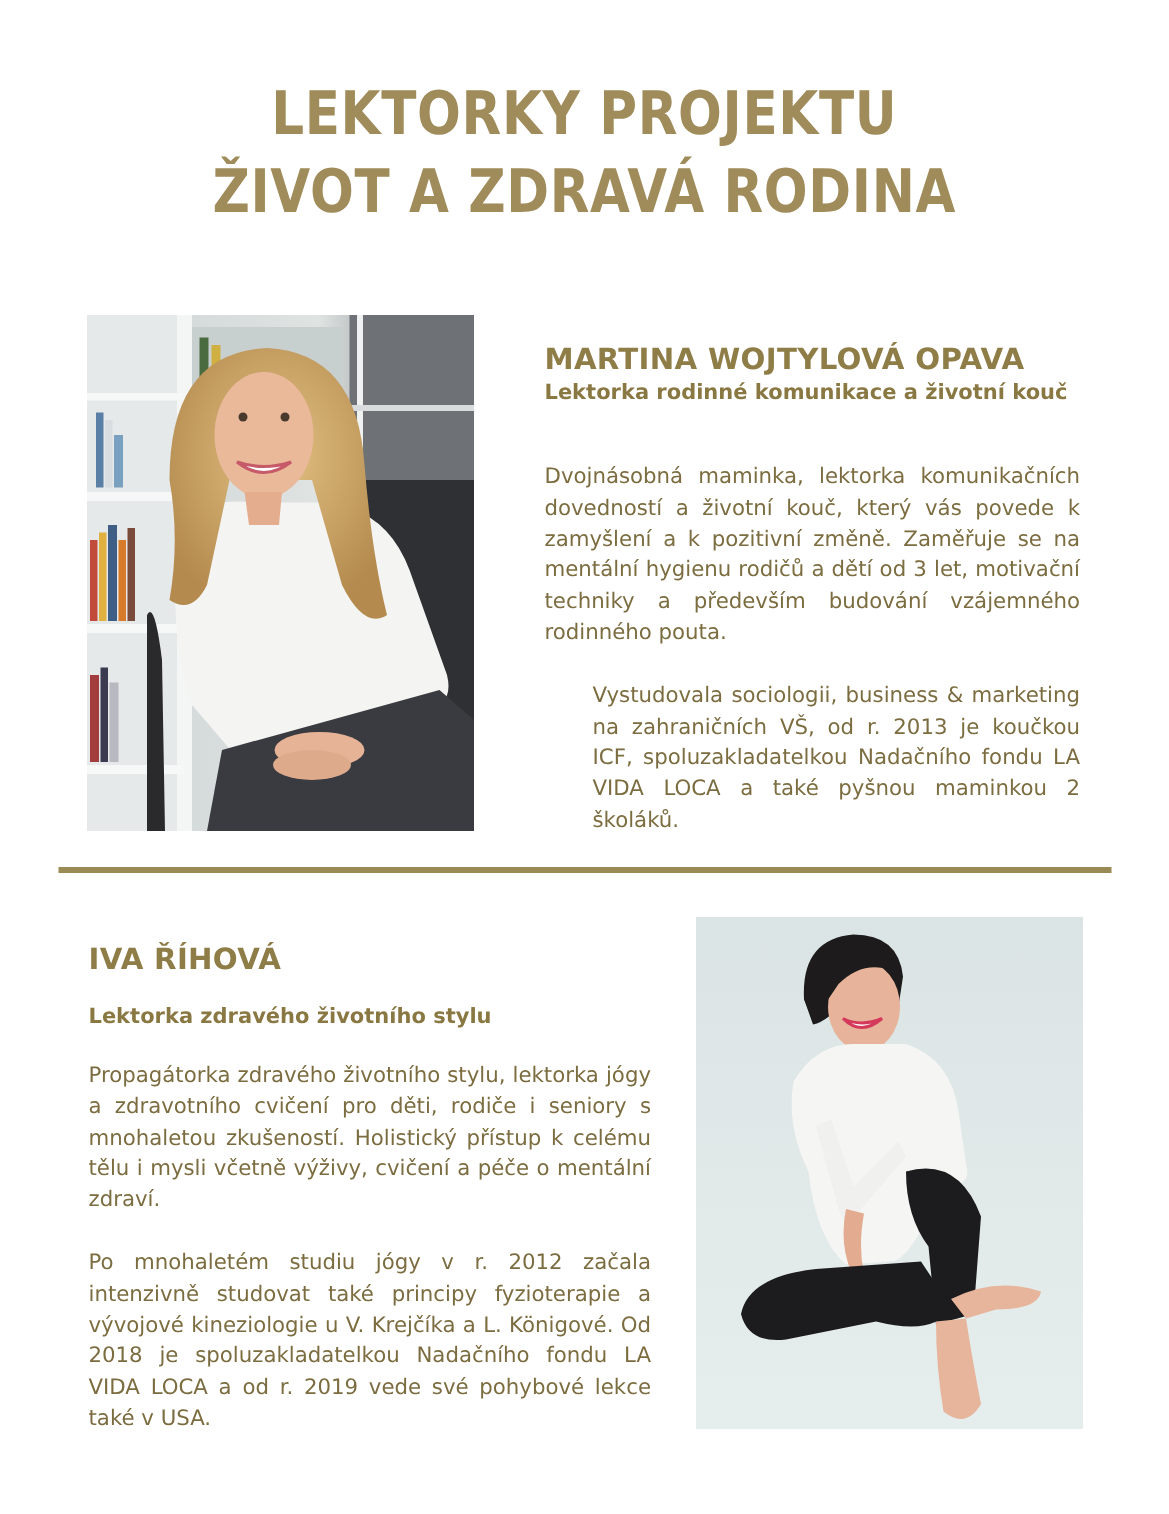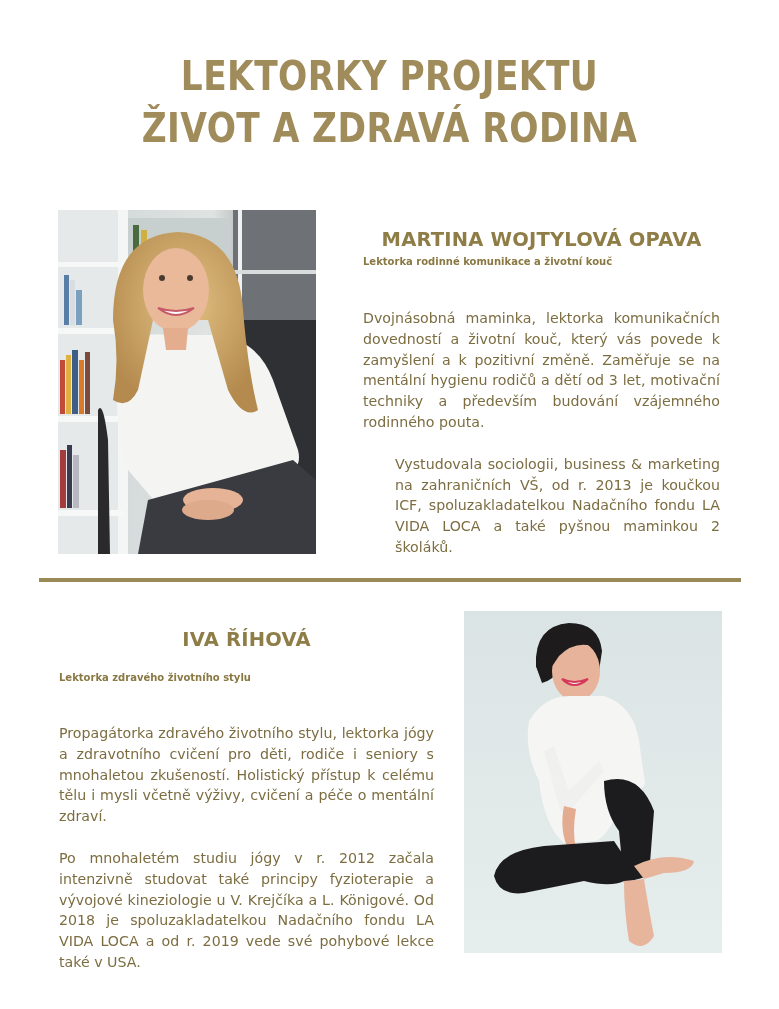--- a/index.html
+++ b/index.html
@@ -15,37 +15,36 @@
     }
     .title div { white-space: nowrap; }
     .photo { position: absolute; overflow: hidden; }
     .photo svg { display: block; width: 100%; height: 100%; }
     #photo1 { left: 58px; top: 210px; width: 258px; height: 344px; }
     #photo2 { left: 464px; top: 611px; width: 258px; height: 342px; }
 
     .name {
       color: #8f7d47; font-weight: bold; font-size: 19.5px; line-height: 22px; white-space: nowrap;
       letter-spacing: 0.2px;
-      text-align: center;
     }
     .role {
-      color: #8a7843; font-weight: bold; font-size: 10px; line-height: 18px;
+      color: #8a7843; font-weight: bold; font-size: 14px; line-height: 18px;
     }
     .para {
       color: #7c6d41; font-size: 14.2px; line-height: 20.8px; text-align: justify;
       font-family: "DejaVu Sans", sans-serif; margin: 0;
     }
     #block1 { position: absolute; left: 363px; top: 229px; width: 357px; }
     #block1 .role { margin-top: 2px; }
     #block1 .para1 { margin-top: 37px; }
     #block1 .para2 { margin-top: 21px; margin-left: 32px; }
 
     #block2 { position: absolute; left: 59px; top: 629px; width: 375px; }
     #block2 .role { margin-top: 18px; }
-    #block2 .para1 { margin-top: 36px; }
+    #block2 .para1 { margin-top: 20px; }
     #block2 .para2 { margin-top: 21px; }
 
     .divider {
       position: absolute; left: 39px; top: 578px; width: 702px; height: 4px; background: #9a8a55;
     }
   </style>
 </head>
 <body>
 
 <div class="title">

